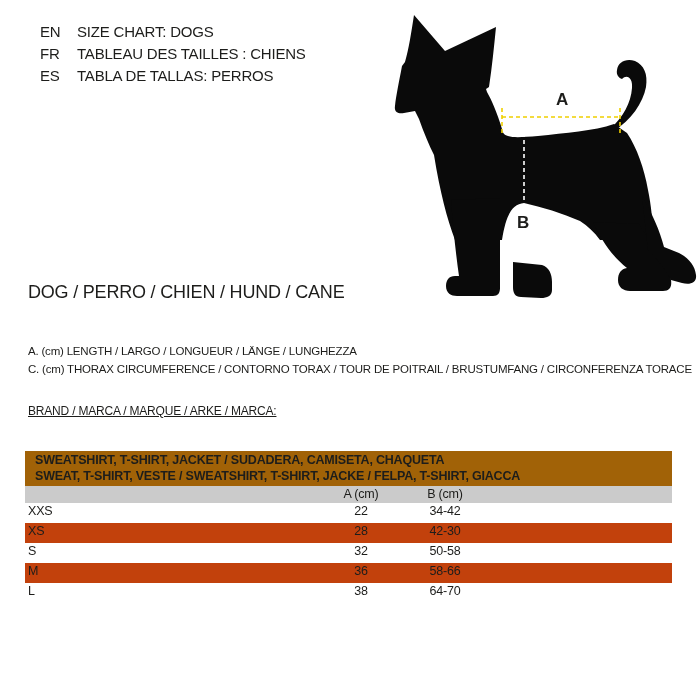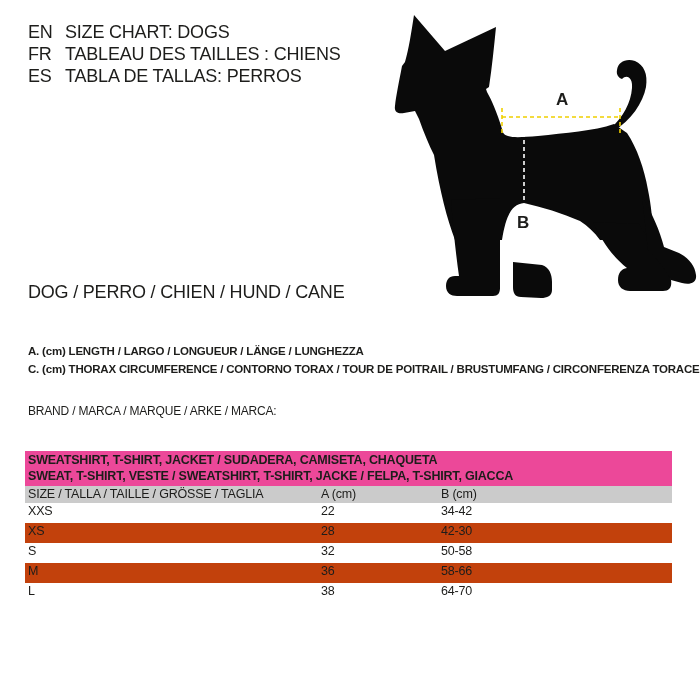--- a/index.html
+++ b/index.html
@@ -1,43 +1,43 @@
 <!DOCTYPE html>
 <html><head>
 <meta charset="utf-8">
 <style>
   html,body{margin:0;padding:0;background:#fff;}
   .canvas{position:relative;width:700px;height:700px;background:#ffffff;overflow:hidden;
           font-family:"Liberation Sans",sans-serif;color:#1d1d1b;letter-spacing:-0.2px;}
 
   
   .langs{position:absolute;left:28px;top:21px;}
-  .lang-row{display:flex;height:22px;line-height:22px;font-size:18px;font-weight:bold;font-weight:500;}
+  .lang-row{display:flex;height:22px;line-height:22px;font-size:15px;font-weight:bold;font-weight:500;margin-left:12px;}
   .lang-code{width:37px;flex:0 0 37px;}
 
   
   .dog-svg{position:absolute;left:390px;top:0;width:310px;height:300px;}
 
   .dog-label{position:absolute;left:28px;top:284px;font-size:18px;line-height:16px;}
 
-  .measures{position:absolute;left:28px;top:342px;width:660px;font-weight:bold;}
+  .measures{position:absolute;left:28px;top:342px;width:660px;}
   .measure-line{height:18px;line-height:18px;font-size:11.5px;white-space:nowrap;}
 
-  .brand{position:absolute;left:28px;top:404px;font-size:12px;line-height:15px;}
+  .brand{position:absolute;left:28px;top:404px;font-size:12px;line-height:15px;text-decoration:underline;}
 
   
   .size-table{position:absolute;left:25px;top:451px;width:647px;}
-  .t-title{background:#ec4899;padding:2px 0 2px 3px;font-weight:bold;font-size:12.5px;line-height:15.5px;}
+  .t-title{background:#a16207;padding:2px 0 2px 10px;font-weight:bold;font-size:12.5px;line-height:15.5px;}
   .t-title div{white-space:nowrap;}
   .t-head{position:relative;height:17px;background:#CBCBCB;font-size:12.5px;line-height:17px;}
   .t-row{position:relative;height:20px;font-size:12.5px;line-height:16px;background:#ffffff;}
   .t-row.alt{background:#c2410c;}
   .c-size{position:absolute;left:3px;white-space:nowrap;}
-  .c-a{position:absolute;left:296px;width:80px;}
-  .c-b{position:absolute;left:416px;width:80px;}
+  .c-a{position:absolute;left:296px;width:80px;text-align:center;}
+  .c-b{position:absolute;left:380px;width:80px;text-align:center;}
 </style>
 </head>
 <body>
 
 <div class="canvas">
 
   <div class="langs">
     <div class="lang-row">
       <span class="lang-code">EN</span>
       <span>SIZE CHART: DOGS</span>
@@ -118,21 +118,20 @@
   </div>
 
   <div class="brand">BRAND / MARCA / MARQUE / ARKE / MARCA:</div>
 
   <div class="size-table">
     <div class="t-title">
       <div>SWEATSHIRT, T-SHIRT, JACKET / SUDADERA, CAMISETA, CHAQUETA</div>
       <div>SWEAT, T-SHIRT, VESTE / SWEATSHIRT, T-SHIRT, JACKE / FELPA, T-SHIRT, GIACCA</div>
     </div>
     <div class="t-head">
-      <span class="c-size">SIZE / TALLA / TAILLE / GRÖSSE / TAGLIA</span>
       <span class="c-a">A (cm)</span>
       <span class="c-b">B (cm)</span>
     </div>
     <div class="t-row">
       <span class="c-size">XXS</span>
       <span class="c-a">22</span>
       <span class="c-b">34-42</span>
     </div>
     <div class="t-row alt">
       <span class="c-size">XS</span>

